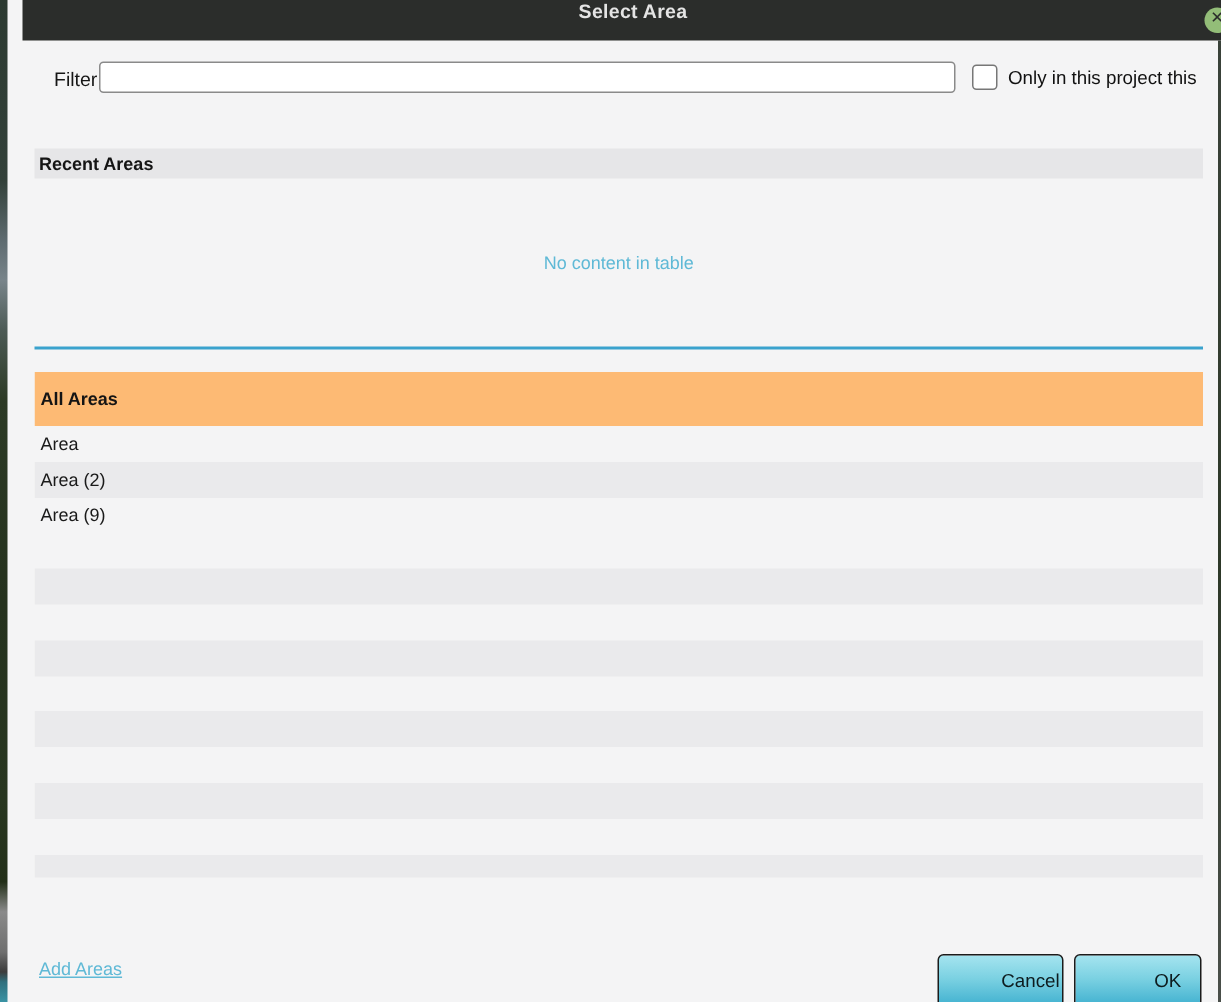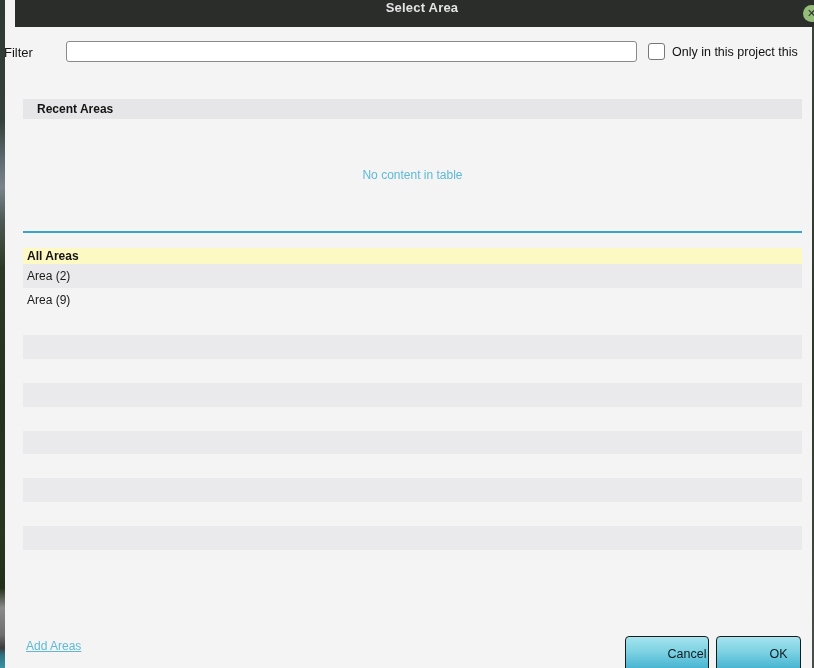--- a/index.html
+++ b/index.html
@@ -43,21 +43,21 @@
     display: flex; align-items: center; justify-content: center;
     cursor: pointer;
   }
   .close-btn .x {
     color: #2b2d2b; font-size: 11px; font-weight: bold; line-height: 1;
     transform: translateY(-0.5px);
   }
 
   
   .filter-label {
-    position: absolute; left: 4px; top: 45px; font-size: 13px; color: #161616;
+    position: absolute; left: 36px; top: 45px; font-size: 13px; color: #161616;
   }
   .filter-input {
     position: absolute; left: 66px; top: 41px; width: 571px; height: 21px;
     border: 1px solid #8a8a8a; border-radius: 3px; background: #ffffff;
     font-family: "Liberation Sans", sans-serif; font-size: 12px;
     padding: 0 6px; outline: none;
   }
   .checkbox {
     position: absolute; left: 648px; top: 43px; width: 17px; height: 17px;
     border: 1px solid #777; border-radius: 3px; background: #ffffff;
@@ -67,42 +67,42 @@
     position: absolute; left: 672px; top: 45px; font-size: 12.5px; color: #111;
     white-space: nowrap;
   }
 
   
   .section-header {
     position: absolute; left: 23px; width: 779px; height: 20px;
     background: #e6e6e8;
     display: flex; align-items: center;
     font-size: 12px; font-weight: bold; color: #141414;
-    padding-left: 14px;
+    padding-left: 3px;
   }
   .recent-header { top: 99px; }
 
   .recent-empty {
     position: absolute; left: 23px; top: 119px; width: 779px; height: 112px;
     display: flex; align-items: center; justify-content: center;
   }
   .recent-empty-text { font-size: 12px; color: var(--link, #5fb9d6); }
 
   .blue-line {
     position: absolute; left: 23px; top: 231px; width: 779px; height: 2px;
     background: var(--accent-blue, #3aa2cd);
   }
 
   
   .all-areas-table {
     position: absolute; left: 23px; top: 248px; width: 779px; height: 337px;
     overflow: hidden;
   }
   .all-areas-header {
-    height: 16px; background: #fef9c3;
+    height: 36px; background: #fdba74;
     display: flex; align-items: center;
     font-size: 12px; font-weight: bold; color: #141414;
     padding-left: 4px;
   }
   .area-row {
     height: 23.8px;
     display: flex; align-items: center;
     font-size: 12px; color: #1a1a1a;
     padding-left: 4px;
     cursor: pointer;
@@ -157,20 +157,21 @@
   <span class="recent-empty-text">No content in table</span>
 </div>
 
 <div class="blue-line"></div>
 
 <div class="all-areas-table">
   <div class="all-areas-header">
     <span>All Areas</span>
   </div>
   <div>
+      <div class="area-row">Area</div>
       <div class="area-row striped">Area (2)</div>
       <div class="area-row">Area (9)</div>
       <div class="area-row"></div>
       <div class="area-row striped"></div>
       <div class="area-row"></div>
       <div class="area-row striped"></div>
       <div class="area-row"></div>
       <div class="area-row striped"></div>
       <div class="area-row"></div>
       <div class="area-row striped"></div>

